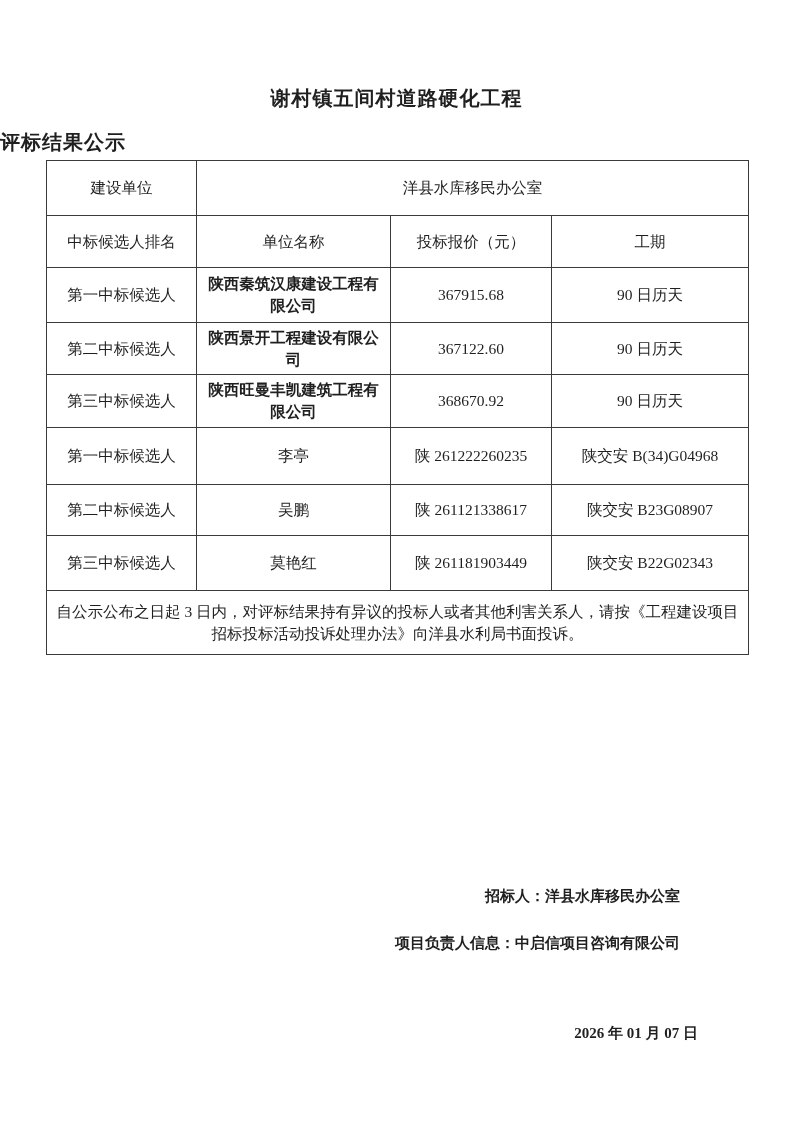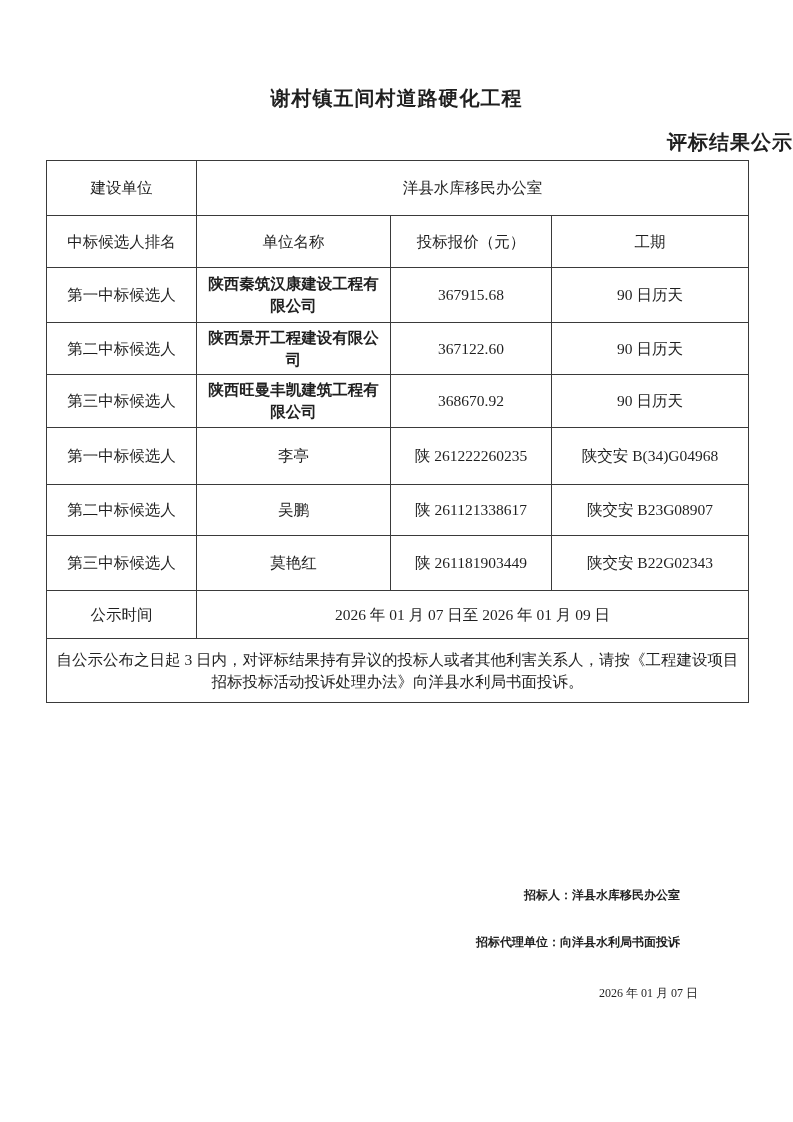--- a/index.html
+++ b/index.html
@@ -11,21 +11,21 @@
     position: relative;
     overflow: hidden;
   }
   .doc-title {
     position: absolute; top: 85px; left: 0; width: 100%;
     text-align: center; font-size: 20px; font-weight: bold;
     letter-spacing: 1px;
   }
   .doc-subtitle {
     position: absolute; top: 129px; left: 0; width: 100%;
-    text-align: right; font-size: 20px; font-weight: bold;
+    text-align: left; font-size: 20px; font-weight: bold;
     letter-spacing: 1px;
   }
   table.result-table {
     position: absolute; top: 160px; left: 46px;
     width: 702px; border-collapse: collapse; table-layout: fixed;
   }
   table.result-table td {
     border: 1.5px solid #3a3a3a;
     text-align: center; vertical-align: middle;
     font-size: 15.5px; line-height: 22px;
@@ -35,24 +35,24 @@
   td.bold { font-weight: bold; }
   td.left-cell { text-align: left; padding-left: 12px; }
   td.notice-cell {
     text-align: justify; padding: 8px 12px 10px 12px;
     line-height: 31px; font-size: 15.5px;
   }
   td.supervisor-cell {
     text-align: left; padding: 4px 12px;
     line-height: 29px; font-size: 15.5px;
   }
-  .footer-line { position: absolute; font-size: 12px; white-space: nowrap; }
+  .footer-line { position: absolute; font-size: 15px; white-space: nowrap; }
   .footer-tenderer { top: 887px; right: 113px; font-weight: bold; }
   .footer-agency  { top: 934px; right: 113px; font-weight: bold; }
-  .footer-date    { top: 985px; right: 95px;  font-weight: normal; }
+  .footer-date    { top: 1024px; right: 95px;  font-weight: bold; }
 </style>
 </head>
 <body>
 
 <div class="doc-title">谢村镇五间村道路硬化工程</div>
 <div class="doc-subtitle">评标结果公示</div>
 
 <table class="result-table">
   <colgroup>
     <col style="width:150px">
@@ -100,25 +100,21 @@
       <td>吴鹏</td>
       <td>陕 261121338617</td>
       <td>陕交安 B23G08907</td>
     </tr>
     <tr style="height:55px">
       <td>第三中标候选人</td>
       <td>莫艳红</td>
       <td>陕 261181903449</td>
       <td>陕交安 B22G02343</td>
     </tr>
-    <tr style="height:48px">
-      <td>公示时间</td>
-      <td colspan="3" class="left-cell">2026 年 01 月 07 日至 2026 年 01 月 09 日</td>
-    </tr>
     <tr style="height:64px">
       <td colspan="4" class="notice-cell">自公示公布之日起 3 日内，对评标结果持有异议的投标人或者其他利害关系人，请按《工程建设项目招标投标活动投诉处理办法》向洋县水利局书面投诉。</td>
     </tr>
   </tbody>
 </table>
 
 <div class="footer-line footer-tenderer">招标人：洋县水库移民办公室</div>
-<div class="footer-line footer-agency">招标代理单位：向洋县水利局书面投诉</div>
+<div class="footer-line footer-agency">项目负责人信息：中启信项目咨询有限公司</div>
 <div class="footer-line footer-date">2026 年 01 月 07 日</div>
 
 </body></html>

